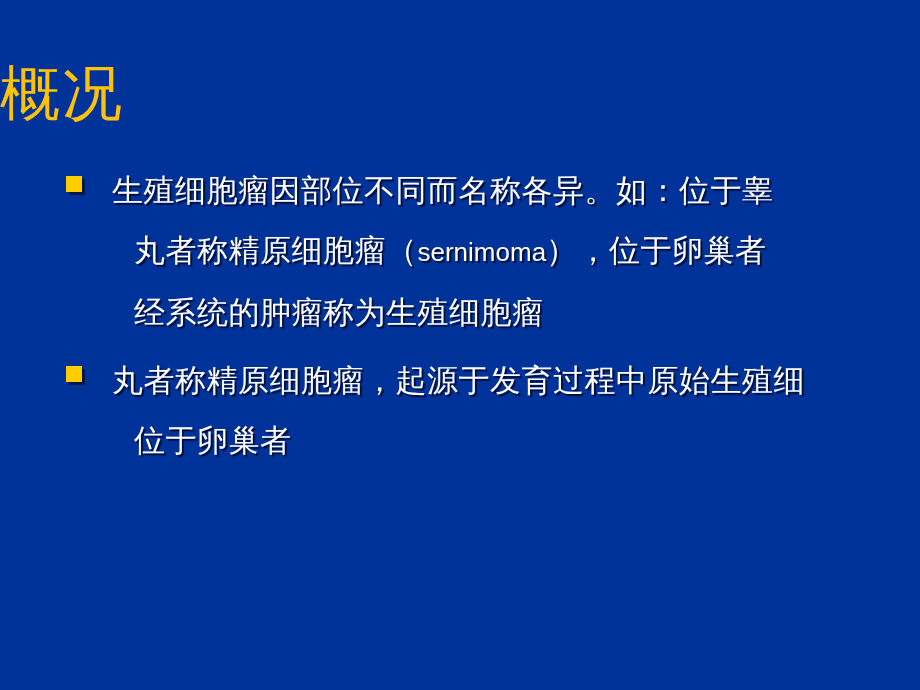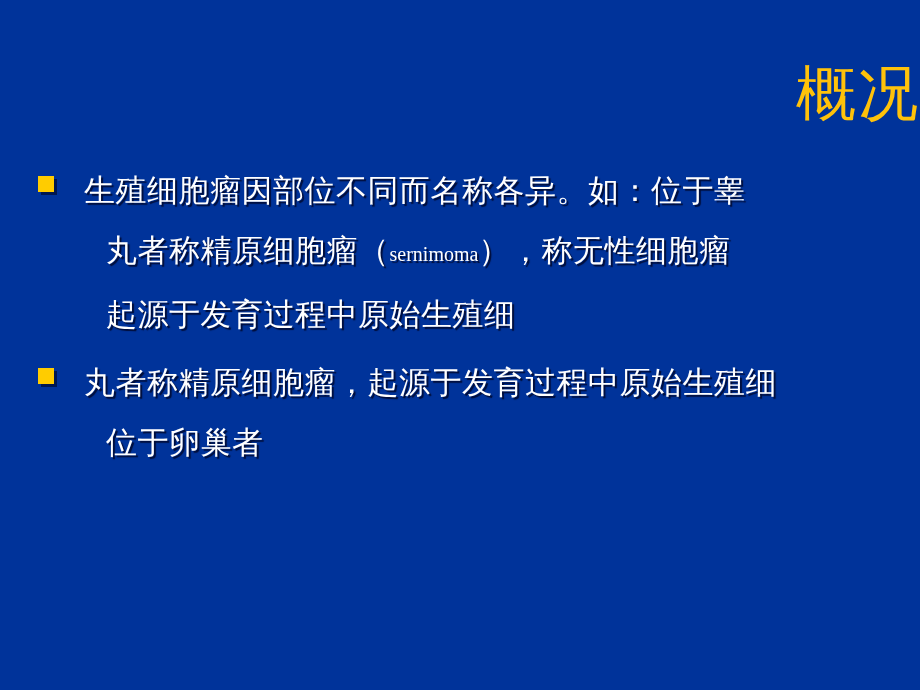--- a/index.html
+++ b/index.html
@@ -22,34 +22,34 @@
     box-sizing: border-box;
     overflow: hidden;
   }
 
   
   .slide-title {
     position: absolute;
     left: 0;
     top: 58px;
     width: 920px;
-    text-align: right;
+    text-align: left;
     color: #ffc20a;
     font-family: "DejaVu Sans", "Liberation Sans", sans-serif;
     font-size: 60px;
     line-height: 70px;
     font-weight: 400;
     letter-spacing: 2px;
     white-space: nowrap;
   }
 
   
   .body-block {
     position: absolute;
-    left: 32px;
+    left: 60px;
     top: 160px;
     width: 836px;
   }
 
   .bullet-item {
     position: relative;
     padding-left: 52px;
     margin-bottom: 8px;
   }
 
@@ -67,22 +67,22 @@
     color: #ffffff;
     font-family: "DejaVu Sans", "Liberation Sans", sans-serif;
     font-size: 31px;
     line-height: 60px;
     letter-spacing: 0.5px;
     text-shadow: 2px 2px 1px rgba(0, 0, 25, 0.75);
     word-break: break-all;
   }
 
   .bullet-text .lat {
-    font-family: Liberation Serif, serif;
-    font-size: 20px;
+    font-family: Liberation Sans, sans-serif;
+    font-size: 26px;
     letter-spacing: 0;
   }
 
   .line {
     display: block;
     white-space: nowrap;
   }
 
   
   .line.cont {
@@ -95,22 +95,22 @@
 <div class="slide">
 
   <div class="slide-title">概况</div>
 
   <div class="body-block">
 
     <div class="bullet-item">
       <span class="bullet-marker"></span>
       <div class="bullet-text">
         <span class="line">生殖细胞瘤因部位不同而名称各异。如：位于睾</span>
-        <span class="line cont"><span>丸者称精原细胞瘤（</span><span class="lat">sernimoma</span><span>），称无性细胞瘤</span></span>
-        <span class="line cont">起源于发育过程中原始生殖细</span>
+        <span class="line cont"><span>丸者称精原细胞瘤（</span><span class="lat">sernimoma</span><span>），位于卵巢者</span></span>
+        <span class="line cont">经系统的肿瘤称为生殖细胞瘤</span>
       </div>
     </div>
 
     <div class="bullet-item">
       <span class="bullet-marker"></span>
       <div class="bullet-text">
         <span class="line">丸者称精原细胞瘤，起源于发育过程中原始生殖细</span>
         <span class="line cont">位于卵巢者</span>
       </div>
     </div>

